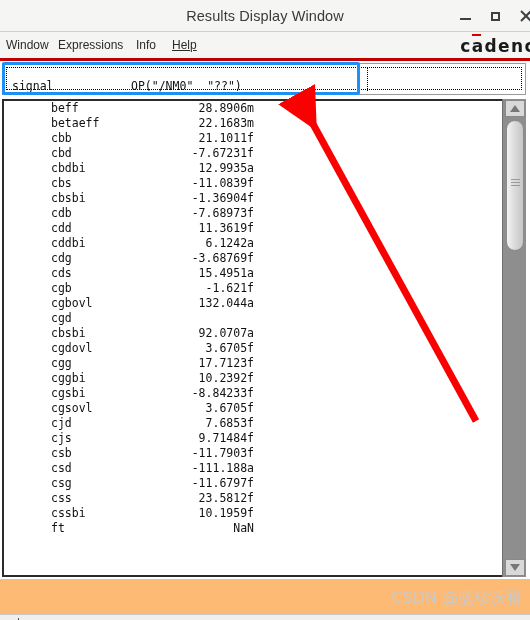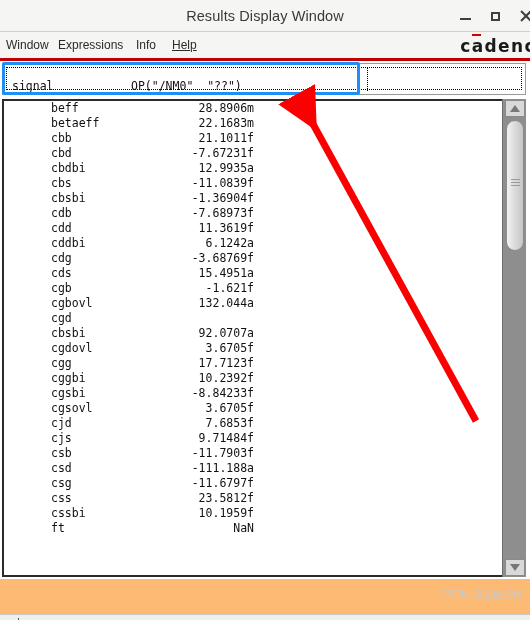--- a/index.html
+++ b/index.html
@@ -276,21 +276,21 @@
     position: absolute;
     left: 18px; top: 3px;
     width: 1px; height: 14px;
     background: #555;
   }
 
   
   #watermark {
     position: absolute;
     right: 8px; top: 588px;
-    font-size: 10px;
+    font-size: 16px;
     color: #c9c9c9;
     font-family: "DejaVu Sans", sans-serif;
     white-space: nowrap;
   }
 
   
   #anno-box {
     position: absolute;
     left: 2px; top: 62px;
     width: 358px; height: 33px;

